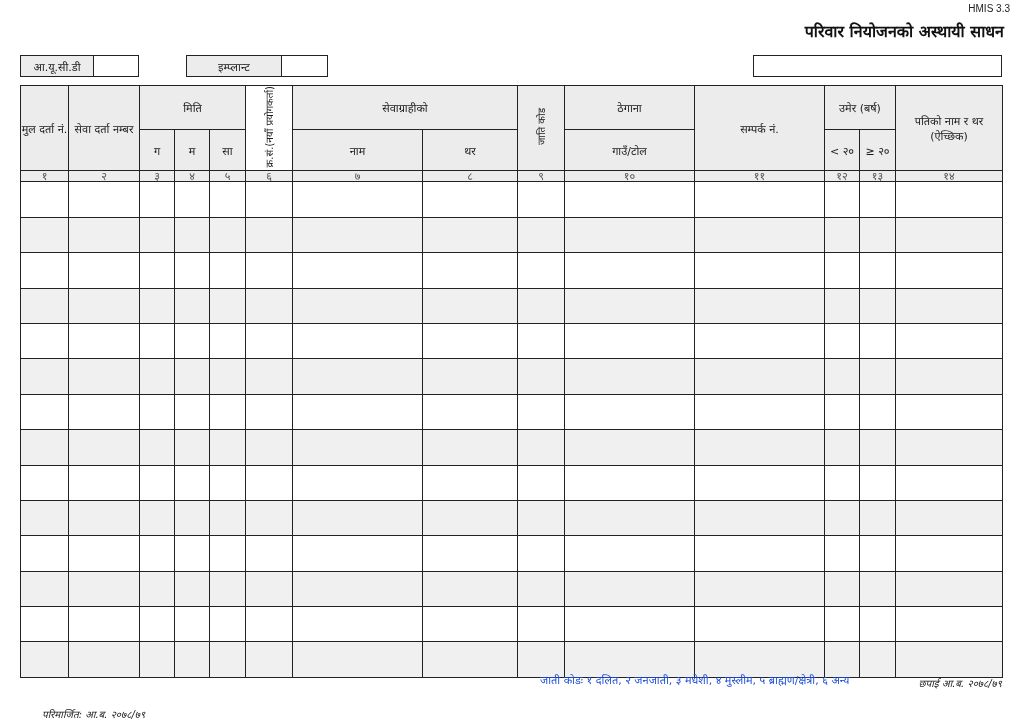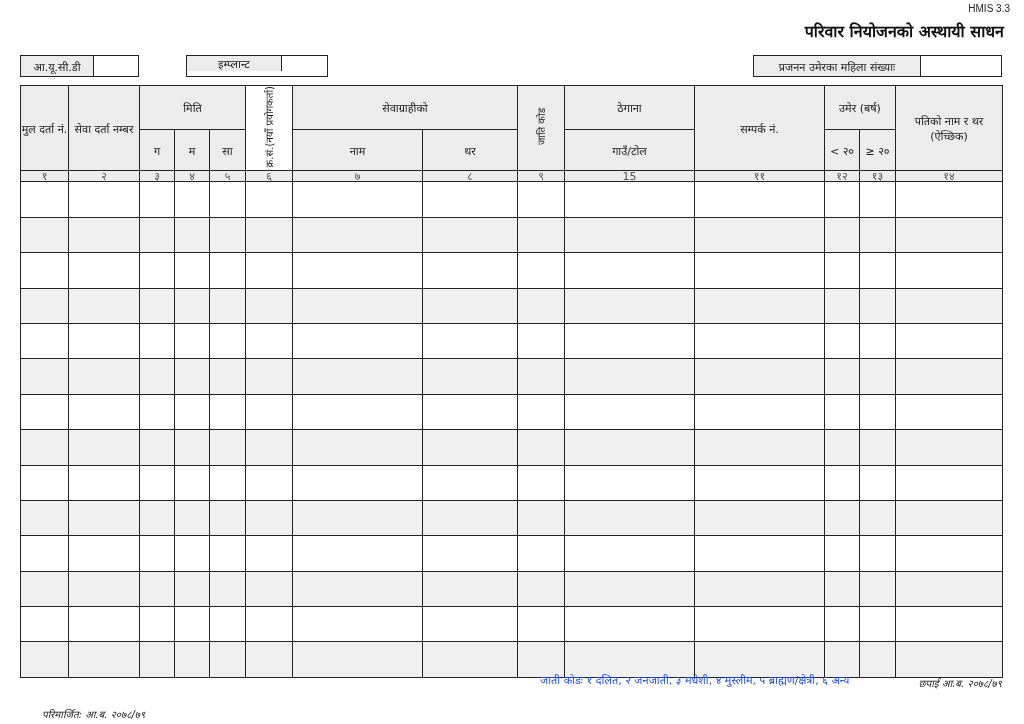--- a/index.html
+++ b/index.html
@@ -29,26 +29,25 @@
 </head>
 <body>
 
 <div class="abs form-code">HMIS 3.3</div>
 <div class="abs form-title">परिवार नियोजनको अस्थायी साधन</div>
 
 <div class="box" style="left:20px; top:55px; width:119px;">
   <div class="lbl" style="width:72px;">आ.यू.सी.डी</div>
   <div class="val" style="flex:1;"></div>
 </div>
-<div class="box" style="left:186px; top:55px; width:142px;flex-direction:column;">
+<div class="box" style="left:186px; top:55px; width:142px;">
   <div class="lbl" style="width:94px;">इम्प्लान्ट</div>
   <div class="val" style="flex:1;"></div>
 </div>
 <div class="box" style="left:753px; top:55px; width:249px;">
-  <div class="lbl" style="width:166px;">प्रजनन उमेरका महिला संख्याः</div>
   <div class="val" style="flex:1;"></div>
 </div>
 
 <table class="reg">
   <colgroup>
     <col style="width:48px">
       <col style="width:71px">
       <col style="width:35px">
       <col style="width:35px">
       <col style="width:36px">
@@ -88,21 +87,21 @@
     <tr class="num">
       <td>१</td>
       <td>२</td>
       <td>३</td>
       <td>४</td>
       <td>५</td>
       <td>६</td>
       <td>७</td>
       <td>८</td>
       <td>९</td>
-      <td>15</td>
+      <td>१०</td>
       <td>११</td>
       <td>१२</td>
       <td>१३</td>
       <td>१४</td>
     </tr>
   </tbody>
   <tbody id="data-rows">
       <tr class="row-w">
         <td></td>
         <td></td>

